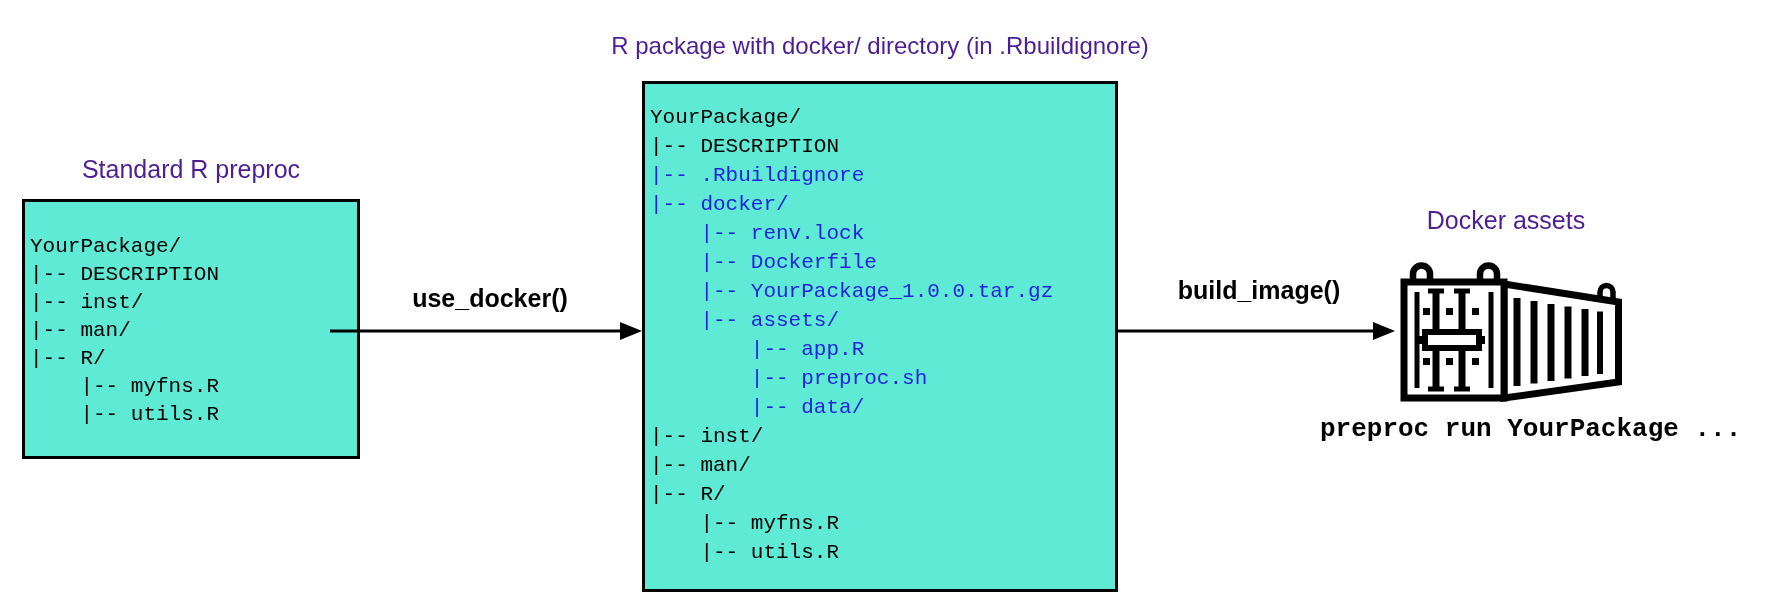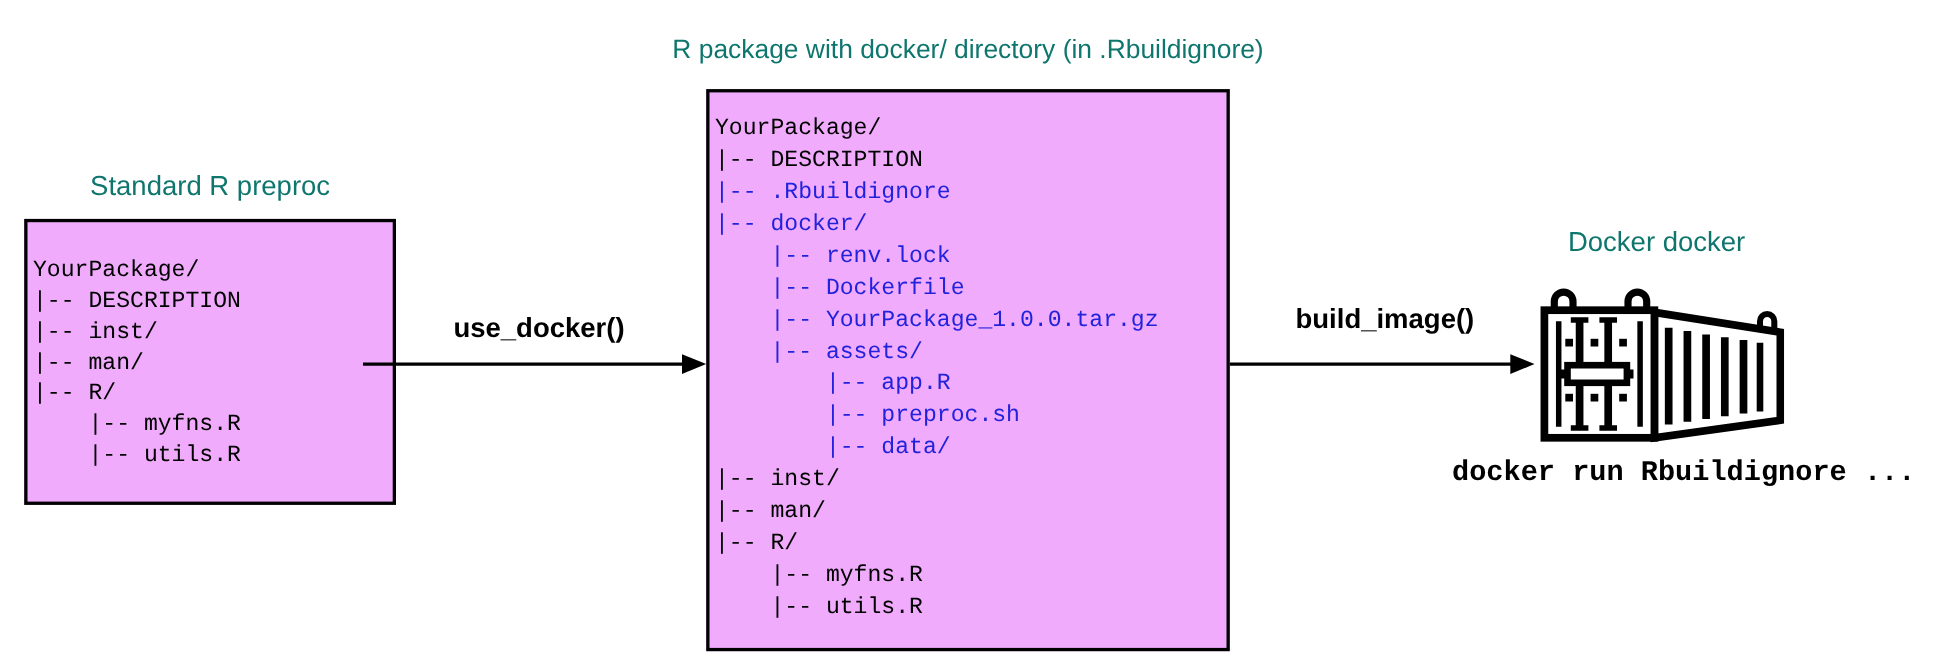--- a/index.html
+++ b/index.html
@@ -14,29 +14,29 @@
     background: #ffffff;
     overflow: hidden;
     font-family: "Liberation Sans", "DejaVu Sans", sans-serif;
     color: #000000;
   }
   .abs { position: absolute; }
   .sans-title {
     font-family: "Liberation Sans", "DejaVu Sans", sans-serif;
     font-size: 25px;
     font-weight: 400;
-    color: #0f766e;
+    color: #4c1d95;
     text-align: center;
     white-space: nowrap;
   }
   .file-box {
     position: absolute;
     box-sizing: border-box;
     border: 3px solid #000000;
-    background: #f0abfc;
+    background: #5eead4;
   }
   pre.tree {
     margin: 0;
     font-family: "Liberation Mono", "DejaVu Sans Mono", monospace;
     font-size: 21px;
     color: #000000;
     white-space: pre;
   }
   #left-box pre.tree  { padding: 31px 0 0 5px; line-height: 28px; }
   #middle-box pre.tree{ padding: 19px 0 0 5px; line-height: 29px; }
@@ -86,21 +86,21 @@
     <pre class="tree"><span class="tree-line">YourPackage/</span><span class="tree-line">|-- DESCRIPTION</span><span class="tree-line hl">|-- .Rbuildignore</span><span class="tree-line hl">|-- docker/</span><span class="tree-line hl">    |-- renv.lock</span><span class="tree-line hl">    |-- Dockerfile</span><span class="tree-line hl">    |-- YourPackage_1.0.0.tar.gz</span><span class="tree-line hl">    |-- assets/</span><span class="tree-line hl">        |-- app.R</span><span class="tree-line hl">        |-- preproc.sh</span><span class="tree-line hl">        |-- data/</span><span class="tree-line">|-- inst/</span><span class="tree-line">|-- man/</span><span class="tree-line">|-- R/</span><span class="tree-line">    |-- myfns.R</span><span class="tree-line">    |-- utils.R</span></pre>
   </div>
 
   <div class="fn-label" style="left:1109px; top:276px; width:300px;">build_image()</div>
 
   <svg class="abs" style="left:1118px; top:317px;" width="282" height="28" viewBox="0 0 282 28" aria-hidden="true">
     <line x1="0" y1="14" x2="258" y2="14" stroke="#000000" stroke-width="3"></line>
     <polygon points="277,14 255,5 255,23" fill="#000000"></polygon>
   </svg>
 
-  <div class="abs sans-title" style="left:1356px; top:206px; width:300px;">Docker docker</div>
+  <div class="abs sans-title" style="left:1356px; top:206px; width:300px;">Docker assets</div>
 
   <svg class="abs" style="left:1400px; top:256px;" width="222" height="148" viewBox="0 0 222 148" aria-hidden="true">
 
     <polygon points="104,28 218.5,46 218.5,126 104,142" fill="#ffffff" stroke="#000000" stroke-width="7" stroke-linejoin="miter"></polygon>
 
     <path d="M 200 42 v -6 a 6.5 6.5 0 0 1 13 0 v 9" fill="none" stroke="#000000" stroke-width="5.5"></path>
 
     <line x1="117" y1="42" x2="117" y2="130" stroke="#000000" stroke-width="7"></line>
     <line x1="134" y1="45" x2="134" y2="127.5" stroke="#000000" stroke-width="7"></line>
     <line x1="151" y1="48" x2="151" y2="125" stroke="#000000" stroke-width="7"></line>
@@ -127,15 +127,15 @@
     <rect x="23" y="102" width="7" height="7" fill="#000000"></rect>
     <rect x="46" y="52" width="7" height="7" fill="#000000"></rect>
     <rect x="46" y="102" width="7" height="7" fill="#000000"></rect>
     <rect x="72" y="52" width="7" height="7" fill="#000000"></rect>
     <rect x="72" y="102" width="7" height="7" fill="#000000"></rect>
 
     <line x1="19" y1="84" x2="85" y2="84" stroke="#000000" stroke-width="8"></line>
     <rect x="25" y="76" width="54" height="16" fill="#ffffff" stroke="#000000" stroke-width="6"></rect>
   </svg>
 
-  <div class="caption" style="left:1320px; top:414px; width:400px;">docker run Rbuildignore ...</div>
+  <div class="caption" style="left:1320px; top:414px; width:400px;">preproc run YourPackage ...</div>
 
 </div>
 
 </body></html>

